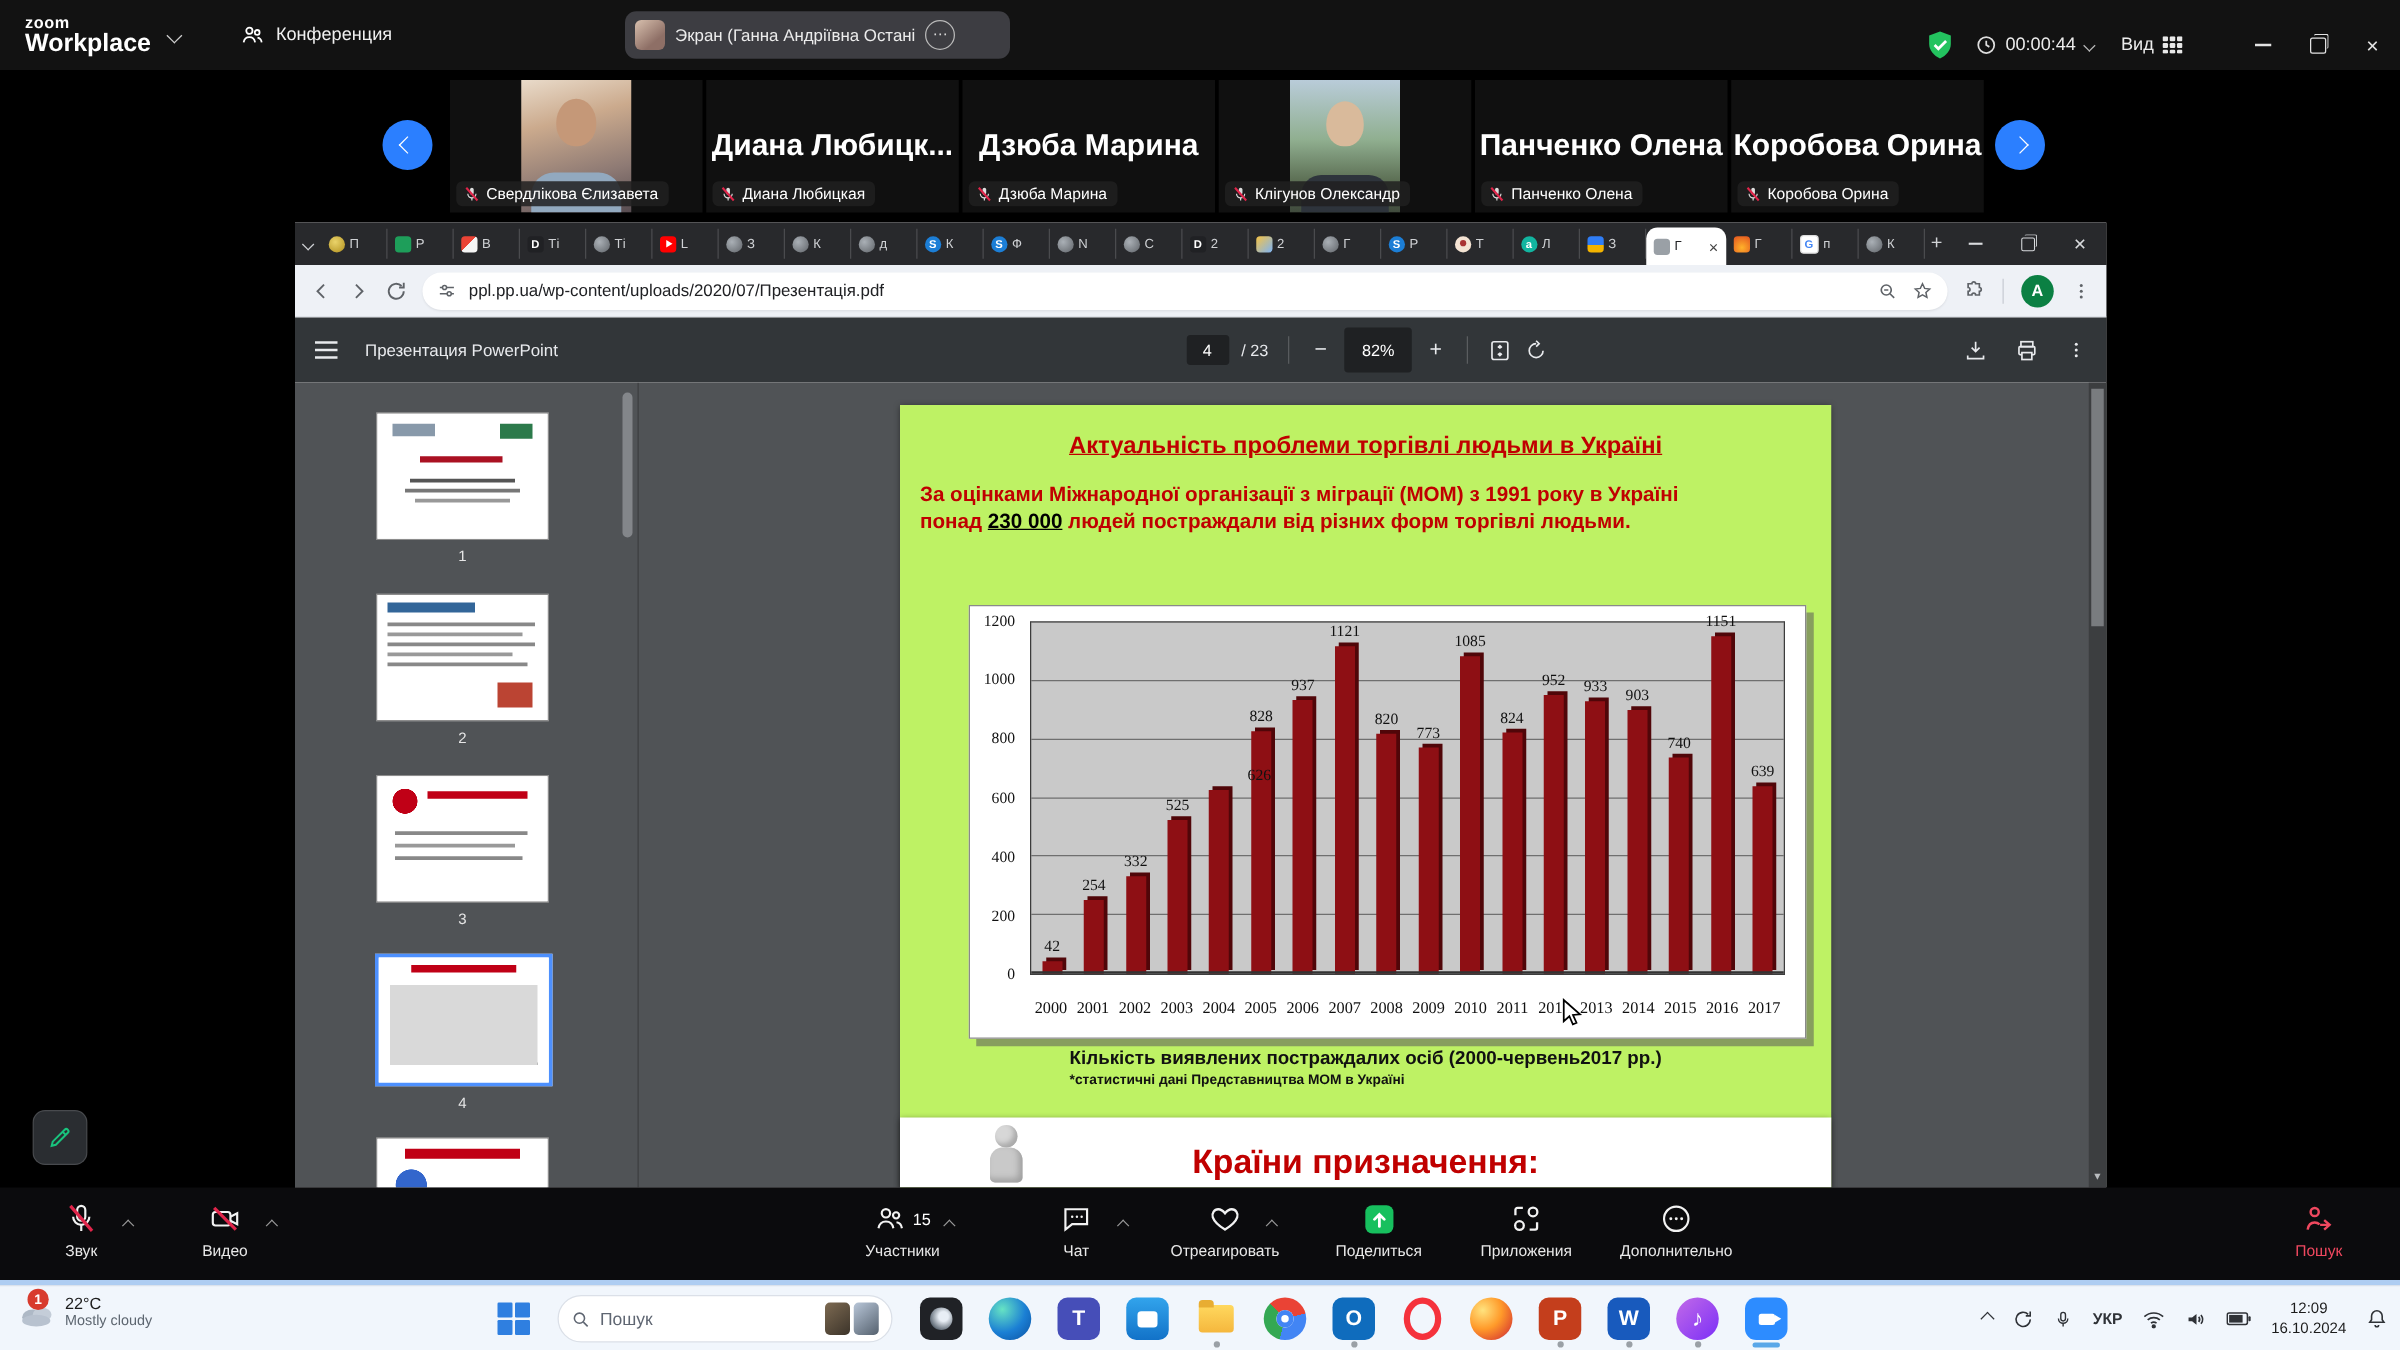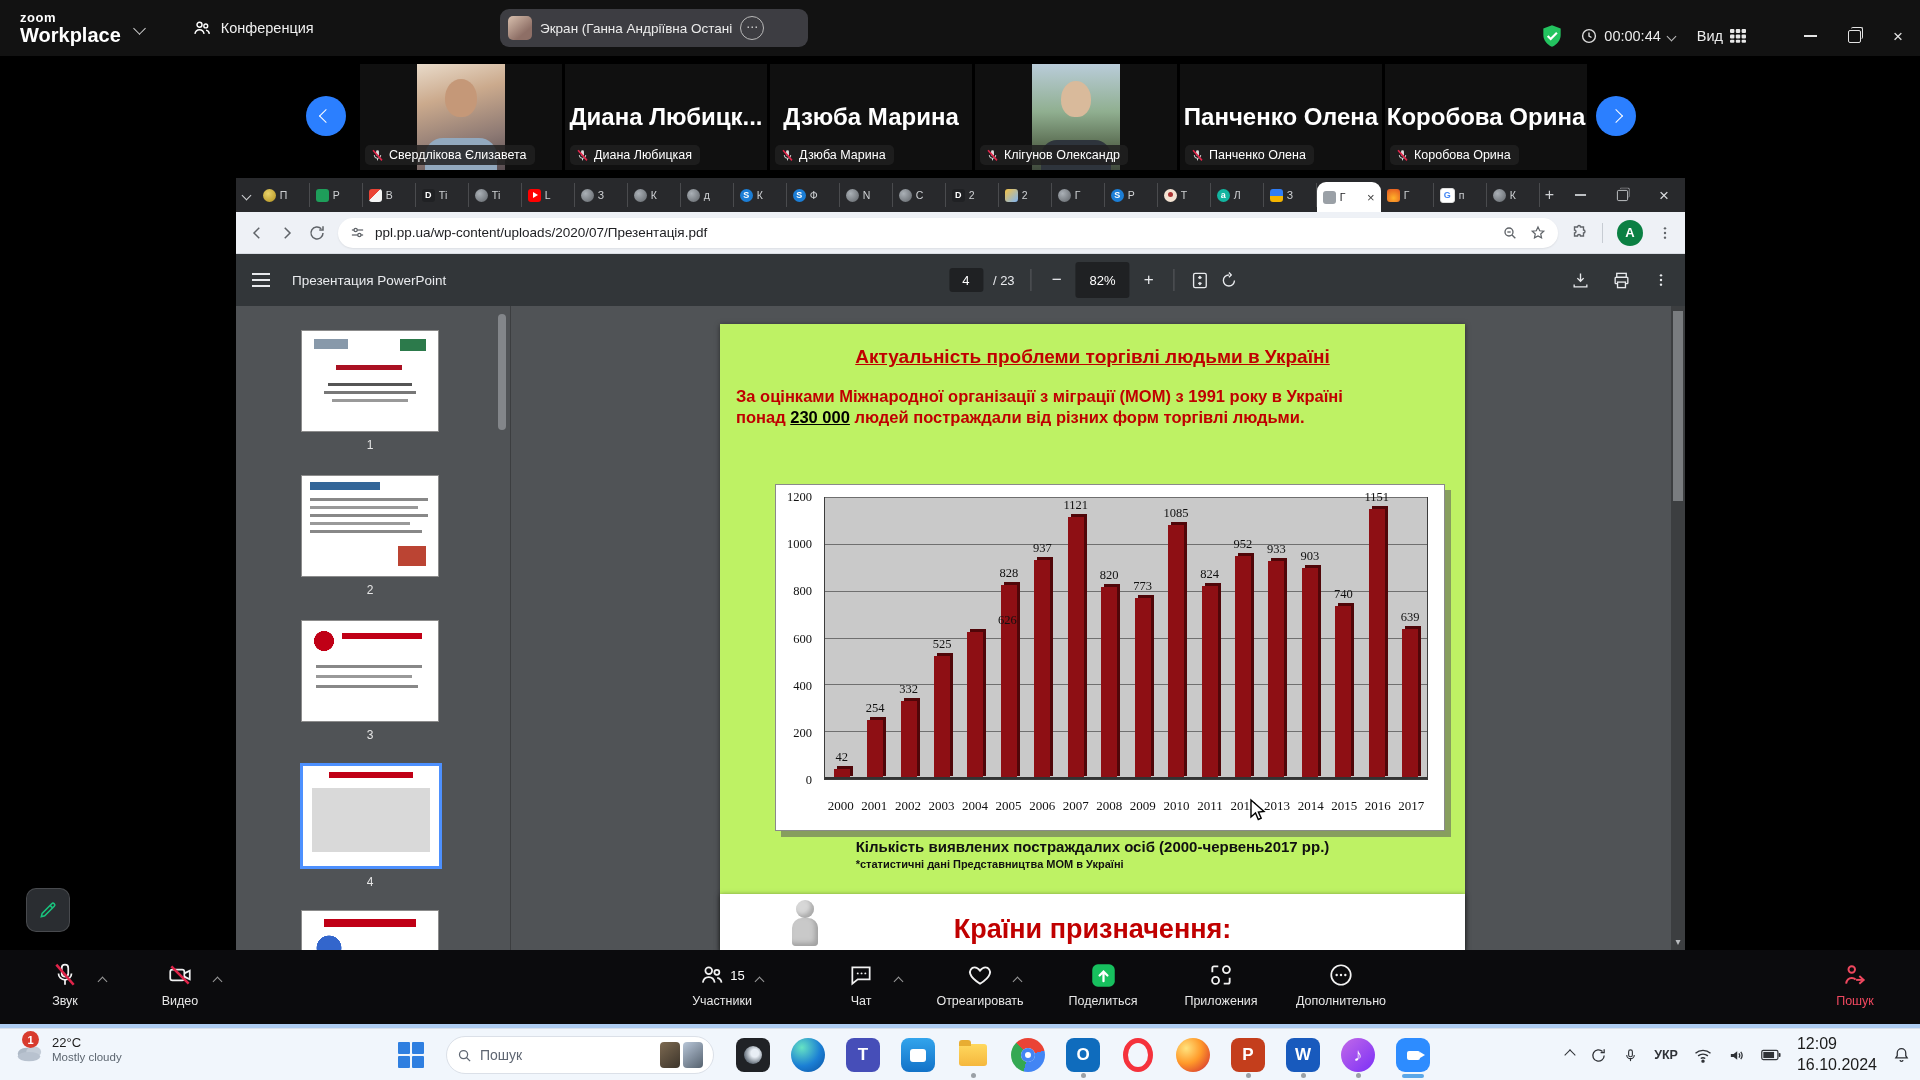--- a/index.html
+++ b/index.html
@@ -215,21 +215,21 @@
   .ring{width:20px;height:24px;border:5px solid #f5323c;border-radius:50%}
   .app-firefox{border-radius:50%;background:radial-gradient(circle at 30% 30%,#ffe37e,#ff9a2a 45%,#e4572e 75%,#902e9b)}
   .app-powerpoint{background:#c43e1c}
   .app-word{background:#185abd}
   .app-music{border-radius:50%;background:linear-gradient(135deg,#c26ae8,#7b2ff7);font-size:18px}
   .app-zoom{background:#2d8cff;border-radius:9px}
   .cam{position:relative;width:13px;height:9px;background:#fff;border-radius:2px}
   .cam::after{content:'';position:absolute;right:-5px;top:1px;border-right:5px solid #fff;border-top:3.5px solid transparent;border-bottom:3.5px solid transparent;transform:scaleX(-1)}
   .tray{position:absolute;right:0;top:0;height:52px;display:flex;align-items:center;gap:16px;padding-right:10px;color:#2f3237}
   .lang{font-size:12.5px;font-weight:bold}
-  .clockblk{text-align:left;font-size:16px;line-height:1.3;color:#1c1c1c}
+  .clockblk{text-align:center;font-size:12px;line-height:1.3;color:#1c1c1c}
 
   
   .pencil-btn{position:absolute;left:26px;top:888px;width:42px;height:42px;background:#2a2d31;border:1px solid rgba(255,255,255,.14);border-radius:10px;display:flex;align-items:center;justify-content:center}
   .cursor{position:absolute;left:1248px;top:798px;z-index:99}
 </style>
 </head>
 <body>
 
 <div id="stage">
 

